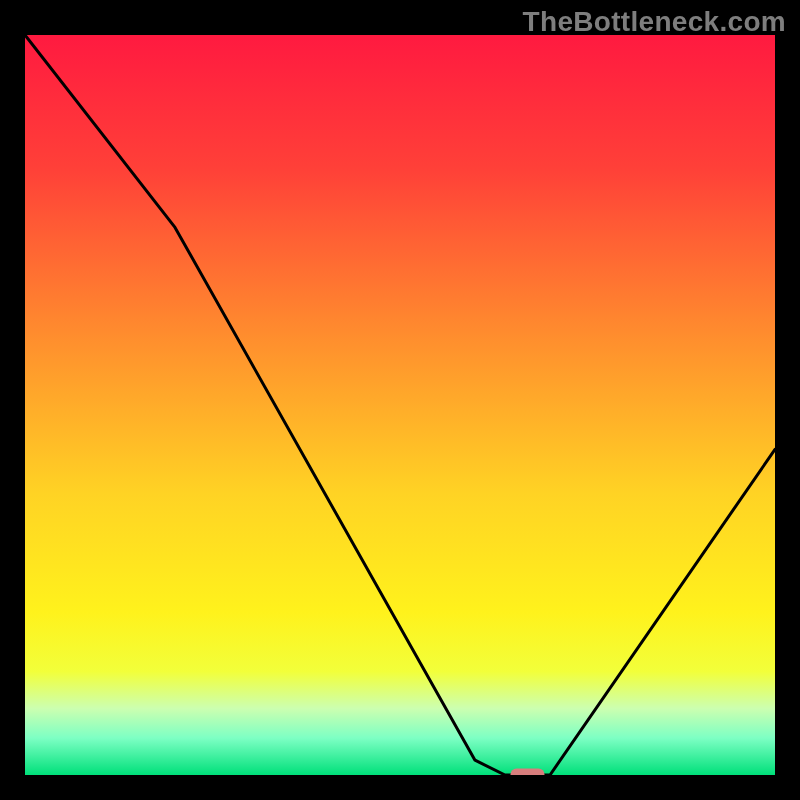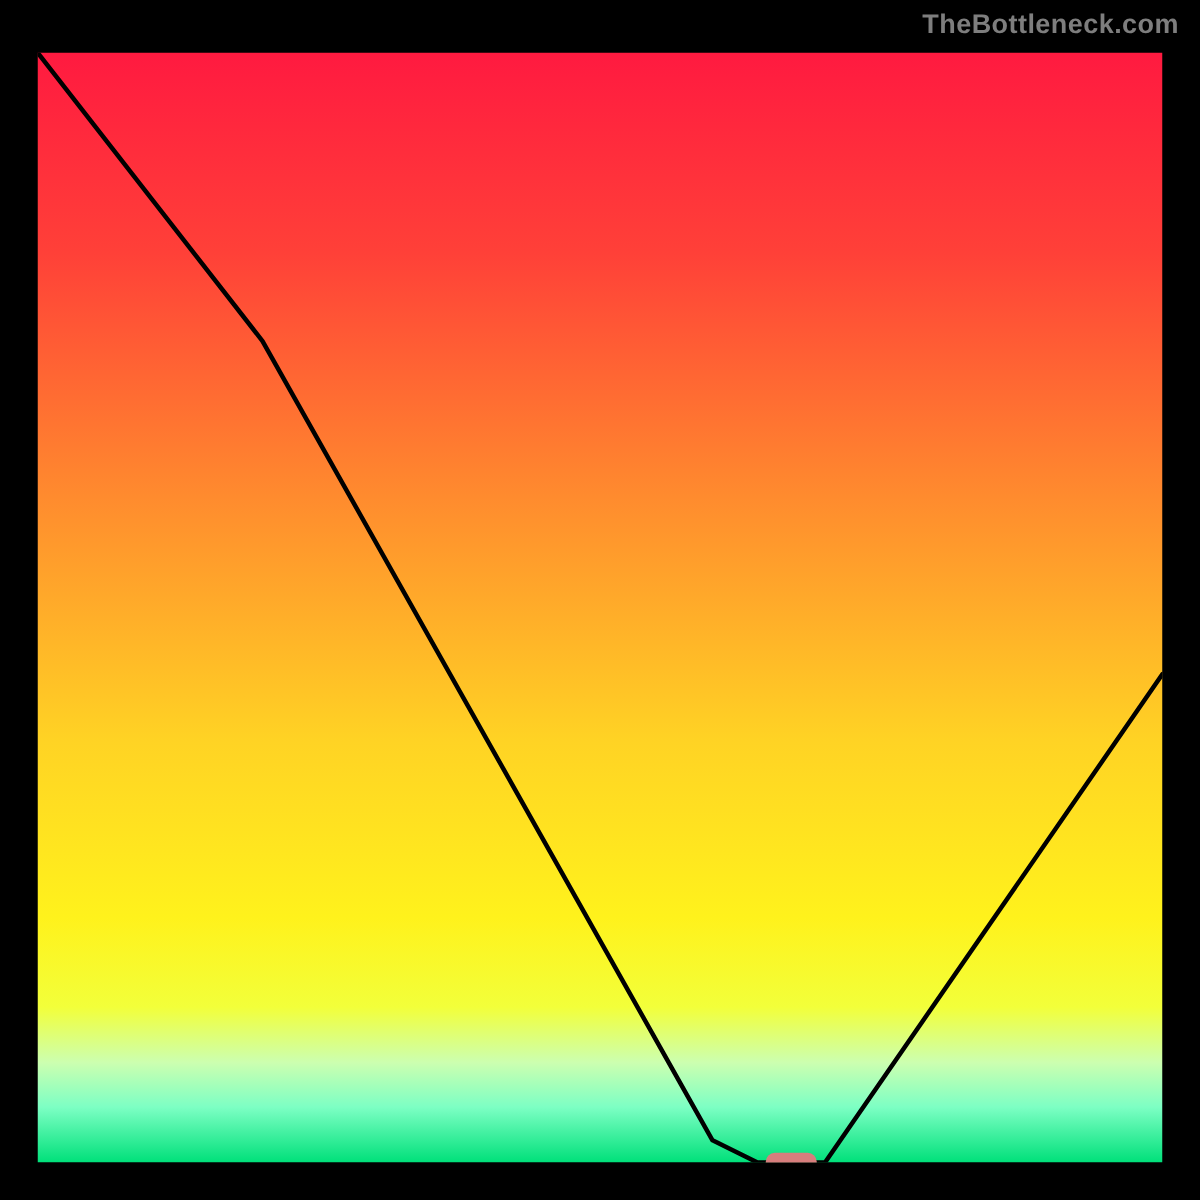--- a/index.html
+++ b/index.html
@@ -4,21 +4,21 @@
 <style>
   * { margin: 0; padding: 0; box-sizing: border-box; }
   html, body { width: 800px; height: 800px; overflow: hidden; background: #fff; }
   .root { position: relative; width: 800px; height: 800px; background: #000; }
   .watermark {
     position: absolute;
     top: 6px;
     right: 14px;
     color: #7e7e7e;
     font-family: Arial, Helvetica, sans-serif;
-    font-size: 18px;
+    font-size: 28px;
     font-weight: 600;
     letter-spacing: 0.3px;
     z-index: 3;
   }
   .plot-frame {
     position: absolute;
     left: 25px;
     top: 35px;
     width: 750px;
     height: 740px;

